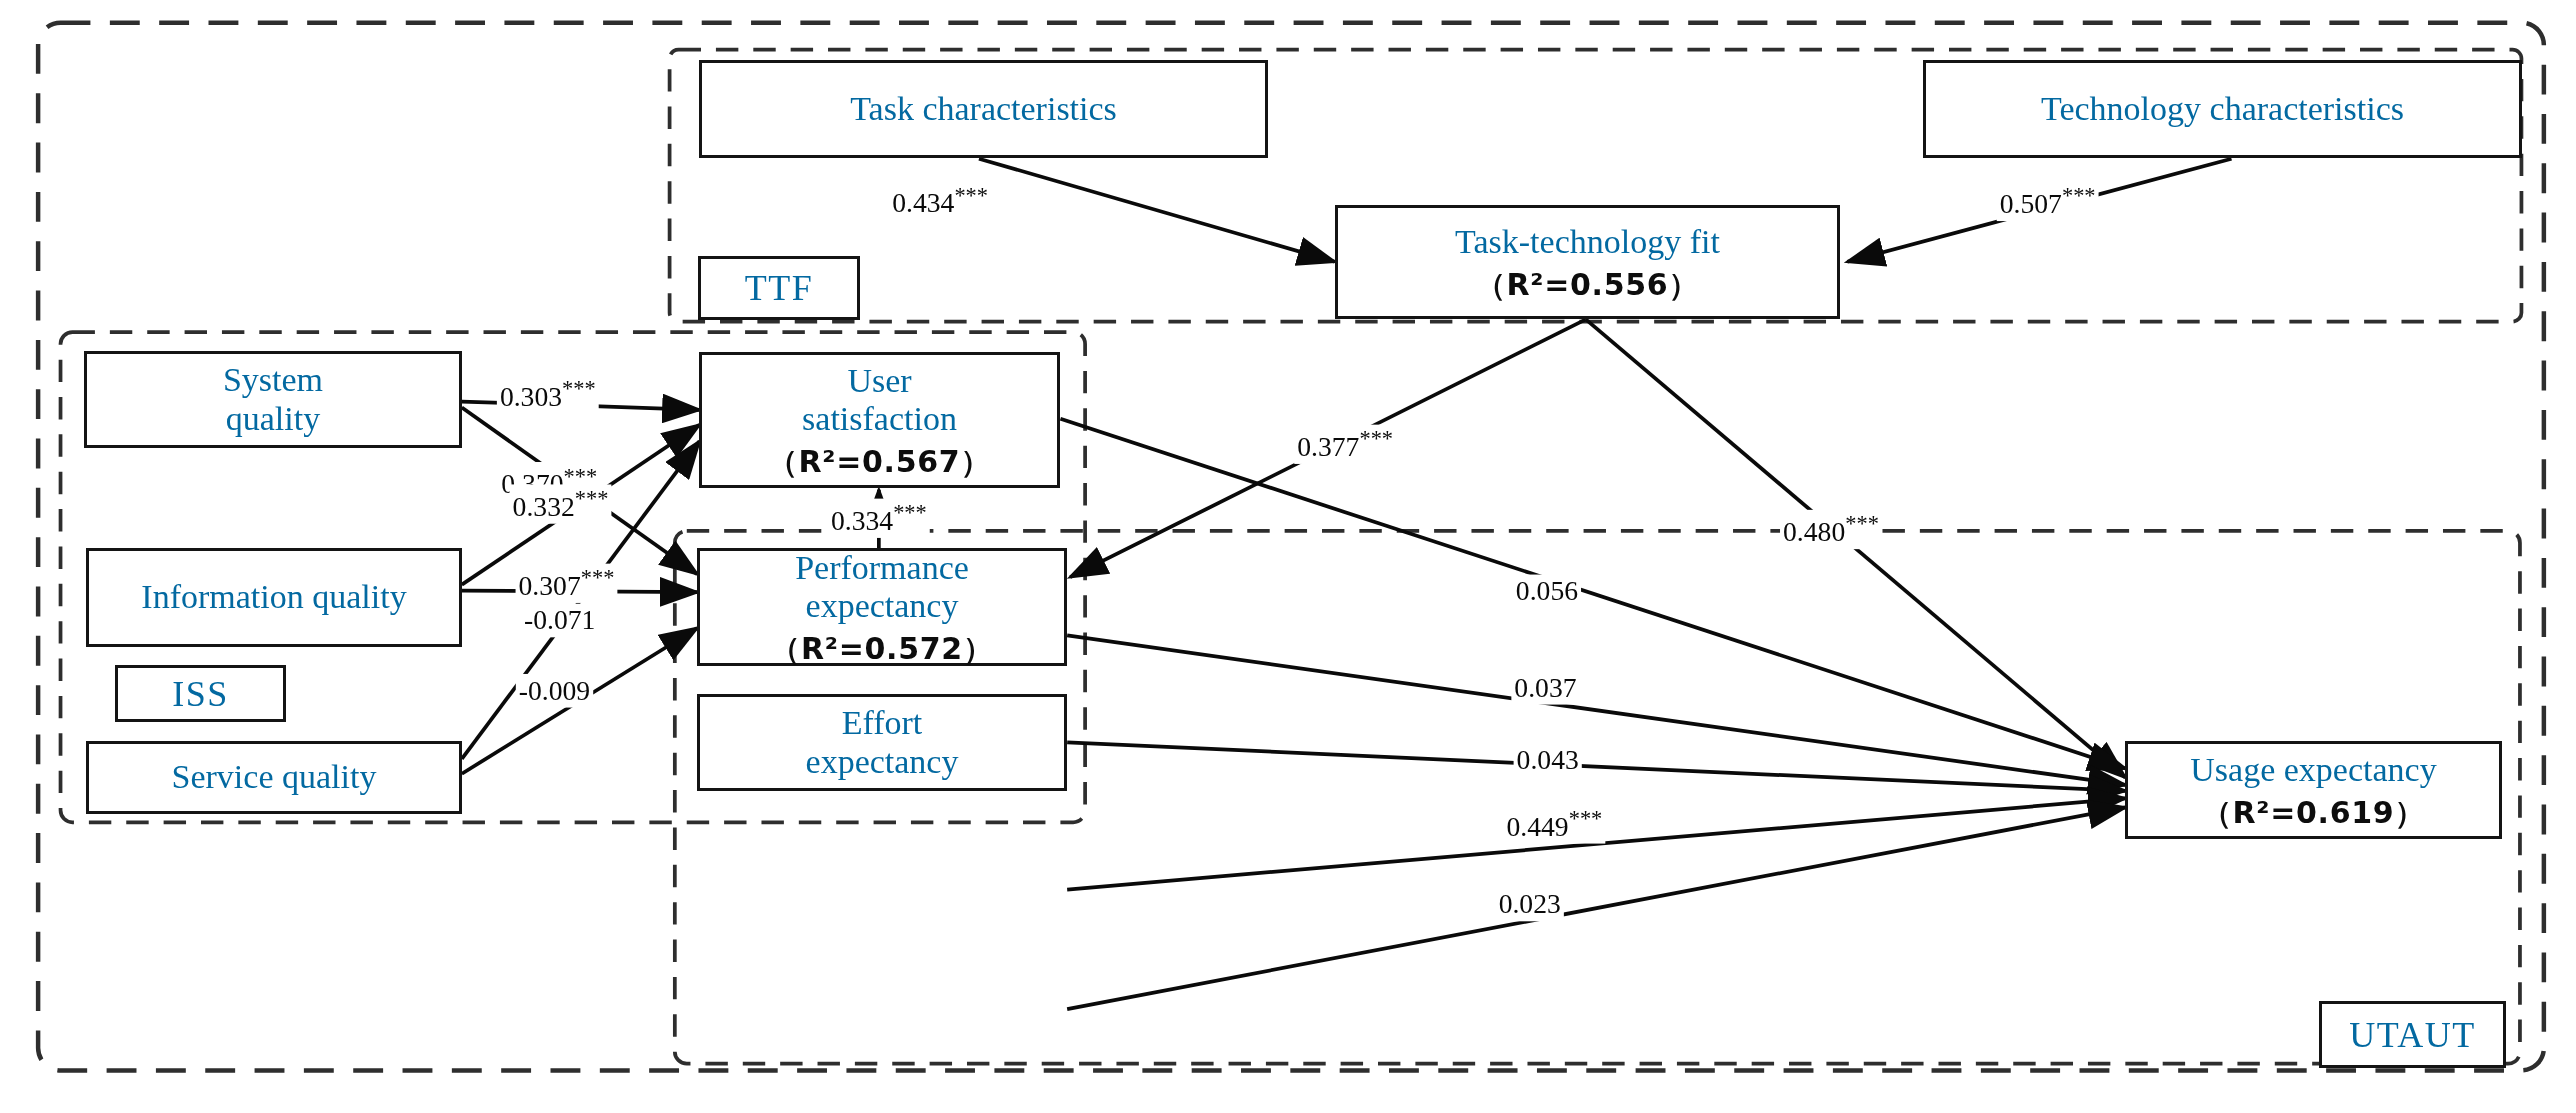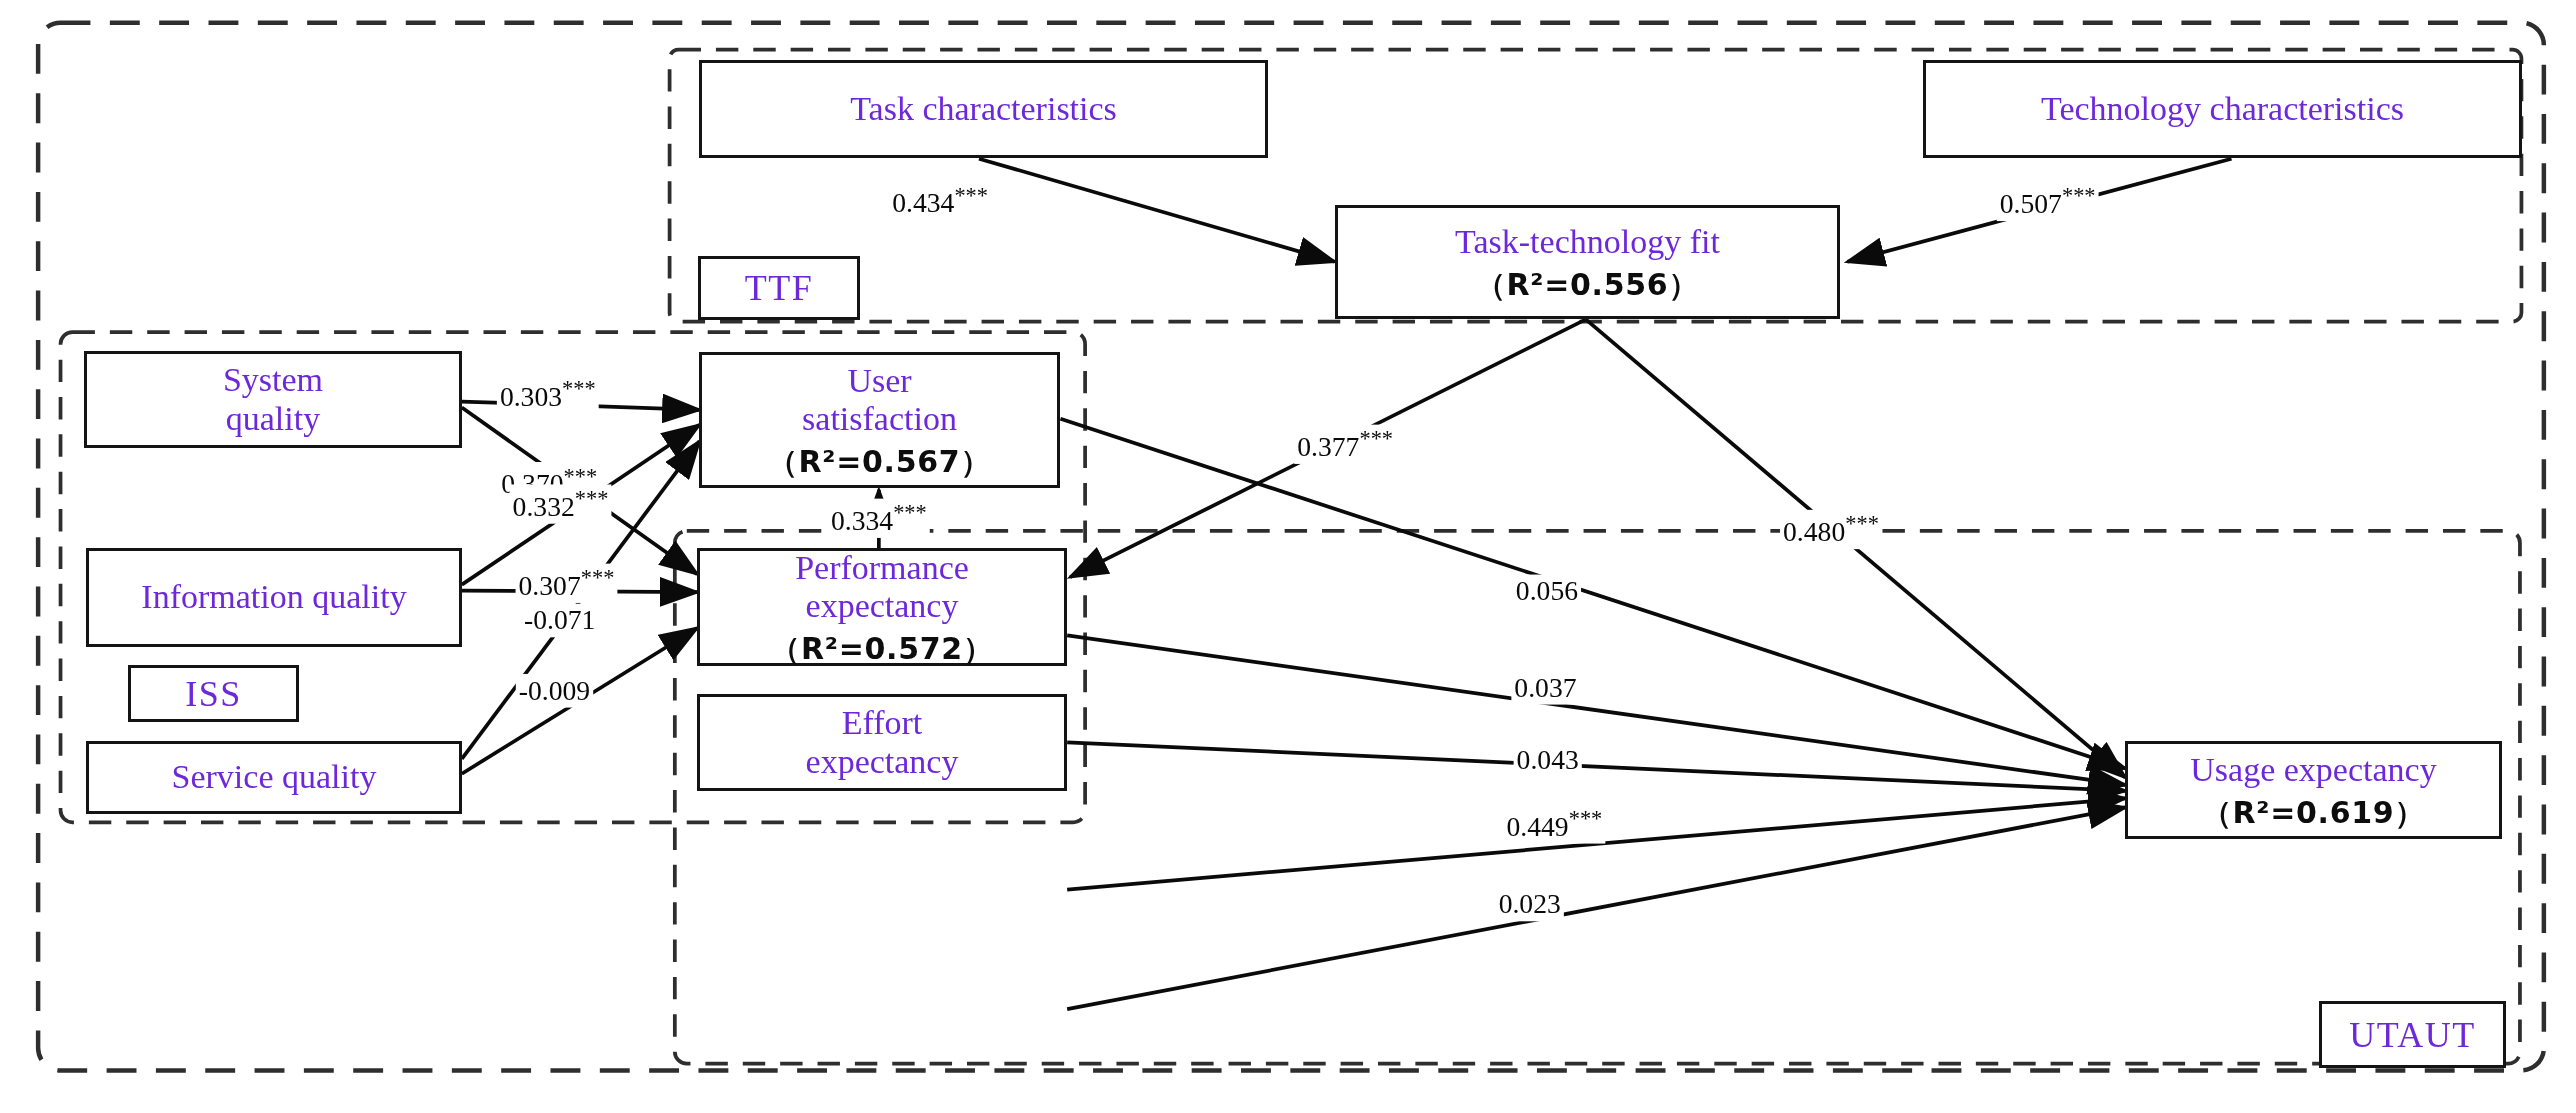--- a/index.html
+++ b/index.html
@@ -2,31 +2,31 @@
 <html style="font-size:12px"><head>
 <meta charset="utf-8">
 <style>
   html,body{margin:0;padding:0;background:#ffffff;}
   #stage{position:relative;width:2576px;height:1114px;background:#ffffff;overflow:hidden;
          font-family:"Liberation Serif",serif;}
   #wires{position:absolute;left:0;top:0;z-index:1;}
   .node{position:absolute;z-index:2;background:#ffffff;border:3px solid #141414;
         display:flex;flex-direction:column;align-items:center;justify-content:center;
         text-align:center;box-sizing:border-box;}
-  .node .title{font:400 34px/1.12 "Liberation Serif",serif;color:#6d28d9;white-space:pre-line;}
+  .node .title{font:400 34px/1.12 "Liberation Serif",serif;color:#0369a1;white-space:pre-line;}
   .node .r2{font:700 30px/1.1 "DejaVu Sans",sans-serif;color:#0d0d0d;margin-top:7px;letter-spacing:0.7px;}
   .tag .title{font:400 36px/1.0 "Liberation Serif",serif;letter-spacing:1.5px;}
   
   #n-task   {left:699px;  top:60px;  width:569px; height:98px;}
   #n-tech   {left:1923px; top:60px;  width:599px; height:98px;}
   #n-ttf    {left:1335px; top:205px; width:505px; height:114px;}
   #n-ttftag {left:698px;  top:256px; width:162px; height:64px;}
   #n-sys    {left:84px;  top:351px; width:378px; height:97px;}
   #n-info   {left:86px;  top:548px; width:376px; height:99px;}
-  #n-isstag {left:128px;  top:665px; width:171px; height:57px;}
+  #n-isstag {left:115px;  top:665px; width:171px; height:57px;}
   #n-serv   {left:86px;  top:741px; width:376px; height:73px;}
   #n-us     {left:699px;  top:352px; width:361px; height:136px;}
   #n-pe     {left:697px;  top:548px; width:370px; height:118px;}
   #n-ee     {left:697px;  top:694px; width:370px; height:97px;}
   #n-si     {left:697px;  top:838px;width:370px; height:102px;}
   #n-fc     {left:697px;  top:966px;width:370px; height:94px;}
   #n-ui     {left:2125px; top:741px; width:377px; height:98px;}
   #n-utauttag{left:2319px;top:1001px;width:187px; height:67px;}
 </style>
 </head>

